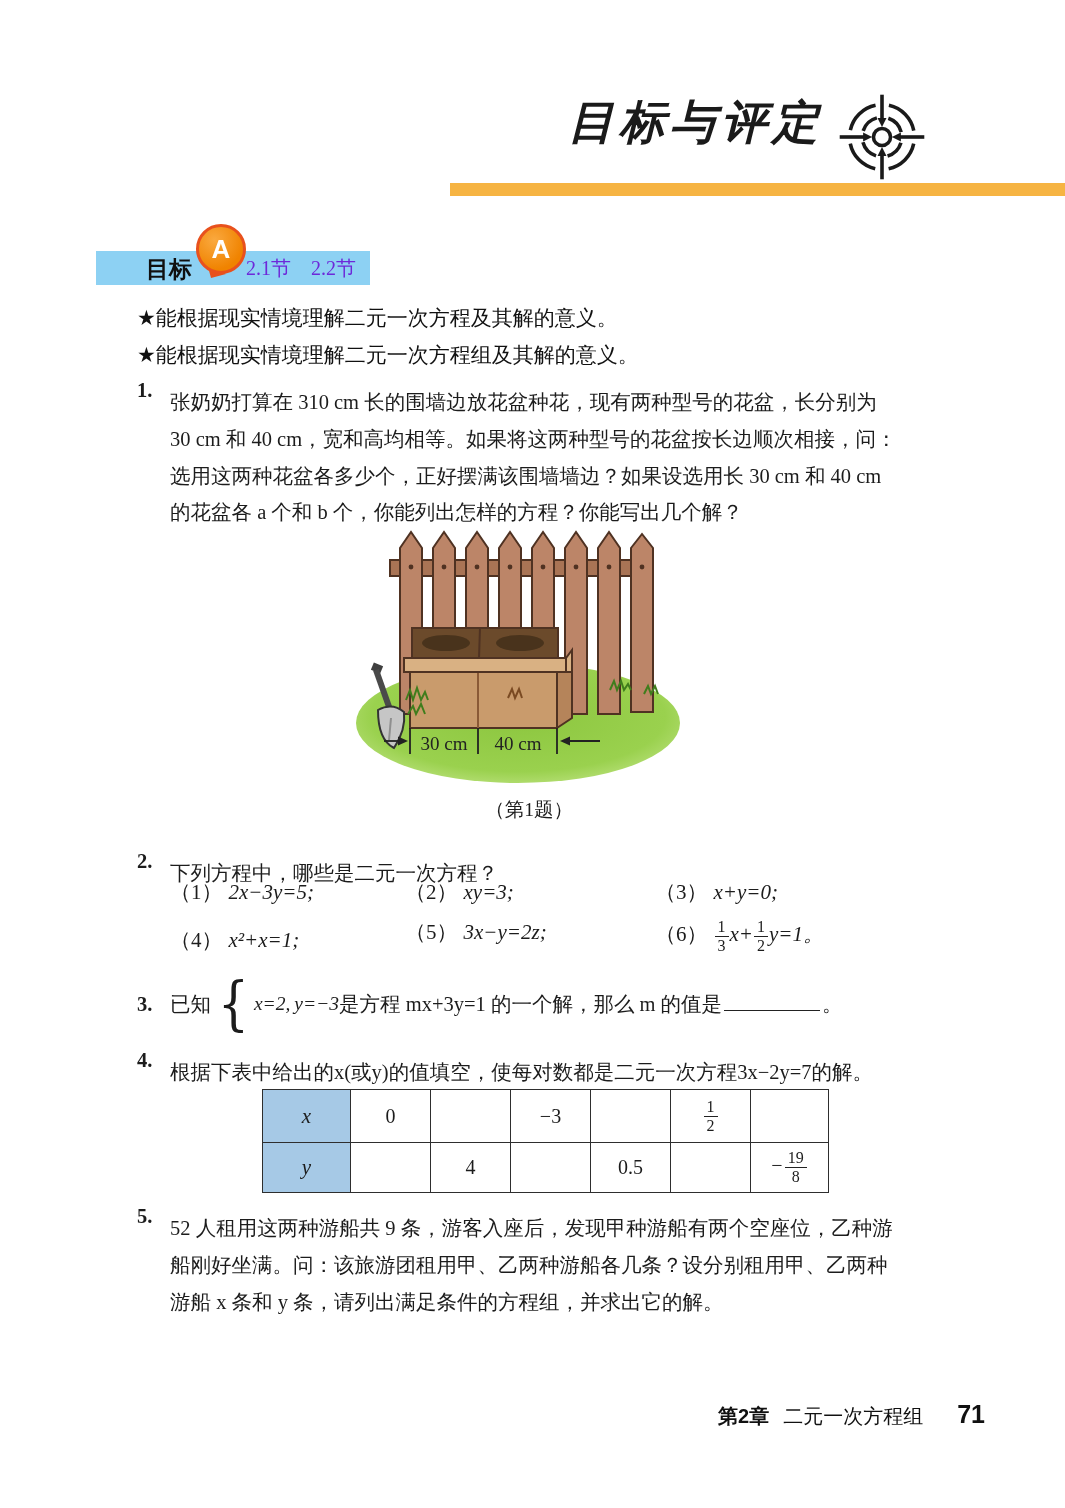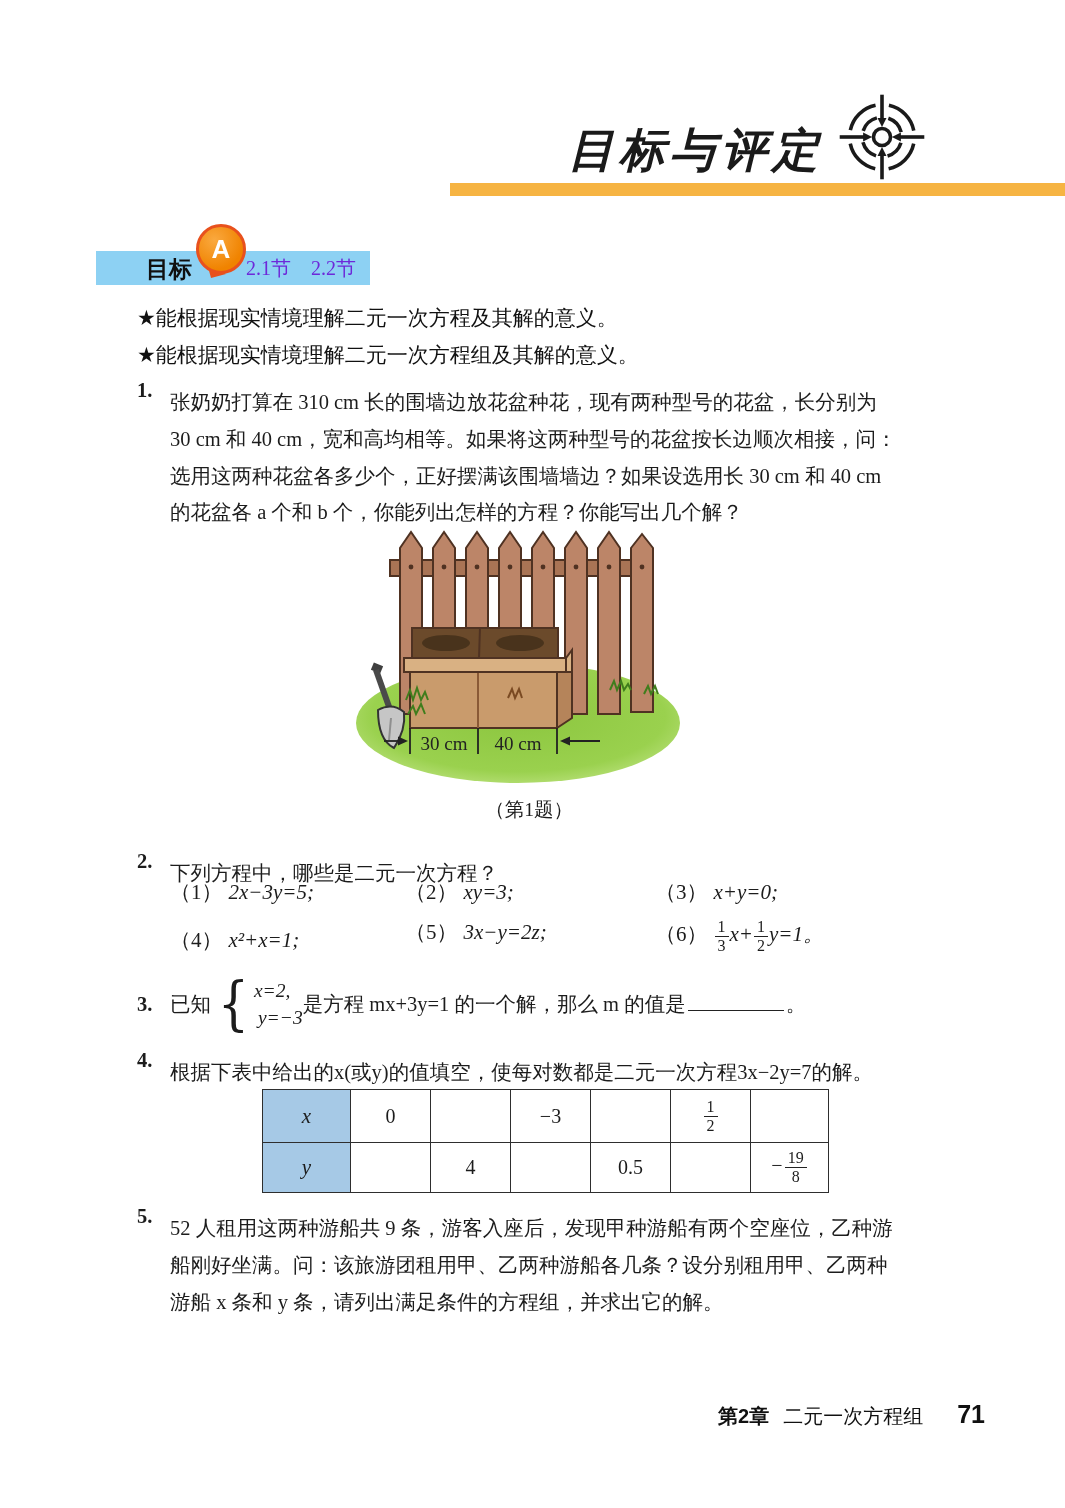--- a/index.html
+++ b/index.html
@@ -1,21 +1,21 @@
 <!DOCTYPE html>
 <html><head>
 <meta charset="utf-8">
 <style>
   html,body{margin:0;padding:0;background:#ffffff;}
   .page{position:relative;width:1065px;height:1508px;background:#ffffff;overflow:hidden;
         font-family:"Liberation Serif","DejaVu Serif",serif;color:#1c1c1c;}
   .sans{font-family:"Liberation Sans","DejaVu Sans",sans-serif;}
 
   
-  .title-row{position:absolute;top:92px;right:138px;display:flex;align-items:flex-end;gap:14px;}
+  .title-row{position:absolute;top:92px;right:138px;display:flex;align-items:flex-start;gap:14px;}
   .page-title{margin:0;font-size:46px;font-weight:bold;font-style:italic;letter-spacing:5px;
               font-family:"Liberation Serif","DejaVu Serif",serif;color:#1a1a1a;white-space:nowrap;}
   .target-icon{width:90px;height:90px;}
   .orange-bar{position:absolute;top:183px;left:450px;width:615px;height:13px;background:#F6B443;}
 
   
   .banner{position:absolute;top:251px;left:96px;width:274px;height:34px;background:#8DD1F3;}
   .banner-label{position:absolute;left:50px;top:3px;font-size:23px;font-weight:bold;color:#101010;}
   .banner-sections{position:absolute;left:150px;top:4px;font-size:20px;color:#6d28d9;white-space:nowrap;}
   .badge{position:absolute;left:100px;top:-27px;width:44px;height:44px;border-radius:50%;
@@ -41,21 +41,21 @@
   .frac{display:inline-flex;flex-direction:column;align-items:center;vertical-align:middle;
         font-size:16px;line-height:1.12;margin:0 1px;}
   .frac .fn{border-bottom:1.5px solid #222;padding:0 3px;}
   .frac .fd{padding:0 3px;}
 
   
   .p3row{position:absolute;left:137px;top:972px;height:64px;display:flex;align-items:center;font-size:20.5px;}
   .p3row .pnum3{font-weight:bold;width:33px;}
   .brace{font-size:58px;font-weight:400;line-height:1;transform:scaleX(.85);margin:0 2px 0 4px;
          font-family:"DejaVu Serif",serif;}
-  .sys{display:flex;flex-direction:column;font-size:19.5px;line-height:1.4;font-style:italic;}
+  .sys{display:flex;flex-direction:row;font-size:19.5px;line-height:1.4;font-style:italic;}
   .sys span:nth-child(2){margin-left:4px;}
   .p3rest{}
   .answer-blank{display:inline-block;width:96px;border-bottom:1.6px solid #222;height:2px;
                 vertical-align:baseline;margin:0 2px;}
 
   
   .p4table{position:absolute;left:262px;top:1089px;border-collapse:collapse;table-layout:fixed;}
   .p4table td{border:1.6px solid #2e2e2e;text-align:center;vertical-align:middle;
               font-size:20px;height:47px;background:#fff;}
   .p4table tr:first-child td{height:50px;}

